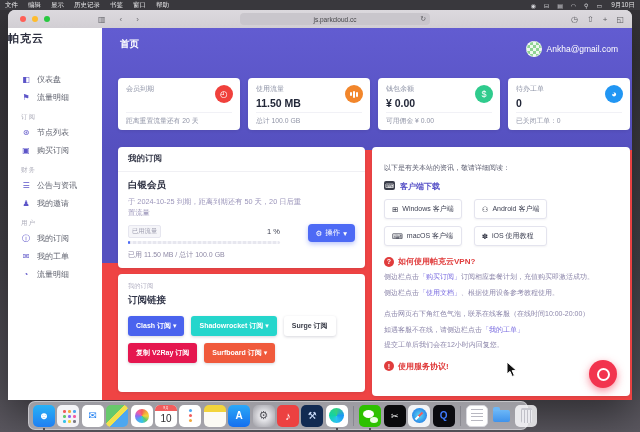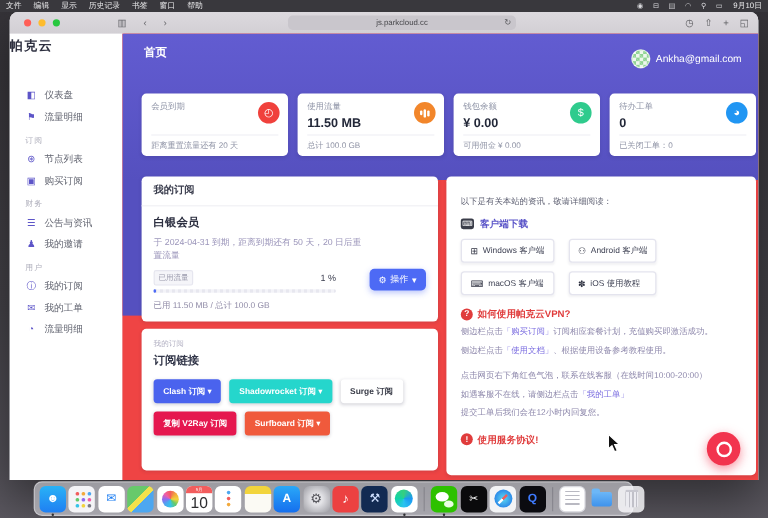--- a/index.html
+++ b/index.html
@@ -78,21 +78,21 @@
   .lbtn{border:none;border-radius:3px;padding:5px 8px;font-size:7px;font-weight:bold;cursor:pointer;
         box-shadow:0 1px 3px rgba(30,30,60,.18);font-family:inherit;white-space:nowrap;}
   .ann-card{left:270px;top:119px;width:258px;height:249px;padding:8px 12px;overflow:hidden;}
   .ann-title{display:flex;align-items:center;justify-content:center;gap:5px;
              font-size:11px;font-weight:bold;color:#3c3f52;margin-top:2px;}
   .badge{display:inline-flex;align-items:center;justify-content:center;border-radius:2px;color:#fff;}
   .badge.amber{width:13px;height:11px;background:#f2a33c;font-size:7px;}
   .badge.dark{width:11px;height:9px;background:#3a3d49;font-size:6px;}
   .badge.red{width:10px;height:10px;background:#e03c3c;font-size:7px;font-weight:bold;border-radius:5px;}
   .ann-intro{margin-top:8px;font-size:7px;color:#5f6173;}
-  .dl-row{margin-top:8px;display:flex;align-items:center;gap:5px;font-size:8px;font-weight:bold;color:#5a54c8;}
+  .dl-row{margin-top:8px;display:flex;gap:5px;font-size:8px;font-weight:bold;color:#5a54c8;}
   .chips{margin-top:7px;display:grid;grid-template-columns:max-content max-content;gap:7px 12px;}
   .chip{display:flex;align-items:center;gap:4px;border:1px solid #e4e4ee;border-radius:3px;
         background:#fff;padding:4px 7px;font-size:7px;color:#3f4254;cursor:pointer;
         box-shadow:0 1px 2px rgba(30,30,60,.06);font-family:inherit;}
   .chip .ci{font-size:7.5px;color:#2e3140;}
   .ann-sec{margin-top:10px;}
   .ann-sec .sh{display:flex;align-items:center;gap:4px;font-size:8px;font-weight:bold;color:#e03c3c;}
   .ann-sec .ln{margin-top:4px;font-size:7px;line-height:11.5px;color:#8d87ab;}
   .ann-sec .lnk{color:#7a6ce0;}
   .chat{position:absolute;right:15px;bottom:12px;width:28px;height:28px;border-radius:50%;
@@ -113,21 +113,21 @@
   .dots9{width:2.6px;height:2.6px;border-radius:50%;background:#f25d5d;
      box-shadow:5px 0 0 #f2a93c,10px 0 0 #4da7f0,0 5px 0 #63c96b,5px 5px 0 #8f6af0,10px 5px 0 #f25da5,
                 0 10px 0 #36c3e8,5px 10px 0 #f2d43c,10px 10px 0 #7a7a85;margin:-8px 0 0 -8px;}
   .t-mail{background:#fff;color:#1f7ff2;font-size:10px;}
   .t-maps{background:linear-gradient(135deg,#67c96b 0 42%,#f2e14c 42% 58%,#4da7f0 58% 100%);}
   .t-photos{background:#fff;}
   .pin{width:14px;height:14px;border-radius:50%;
        background:conic-gradient(#f25d5d,#f2a93c,#f2d43c,#63c96b,#36c3e8,#4da7f0,#8f6af0,#f25da5,#f25d5d);}
   .t-calendar{background:#fff;flex-direction:column;}
   .cal-top{width:100%;height:6px;background:#f25d5d;color:#fff;font-size:3.5px;display:flex;align-items:center;justify-content:center;}
-  .cal-day{flex:1;display:flex;align-items:center;justify-content:center;font-size:13px;color:#2d2d30;width:100%;}
+  .cal-day{flex:1;display:flex;align-items:center;justify-content:center;font-size:10px;color:#2d2d30;width:100%;}
   .t-reminders{background:#fff;}
   .dots3{width:3px;height:3px;border-radius:50%;background:#4da7f0;
      box-shadow:0 5px 0 #f25d5d,0 10px 0 #f2a93c;margin-top:-10px;}
   .t-notes{background:linear-gradient(180deg,#f2d43c 0 30%,#fbfaf4 30% 100%);}
   .t-appstore{background:linear-gradient(180deg,#2aa8f8,#156fee);color:#fff;font-size:10px;font-weight:bold;}
   .t-settings{background:radial-gradient(circle,#e3e3e7 30%,#9a9aa1);color:#55555c;font-size:11px;}
   .t-music{background:#ec4141;color:#fff;font-size:11px;}
   .t-xcode{background:#122a52;color:#cfe0ff;font-size:10px;}
   .t-edge{background:#fff;}
   .swirl{width:15px;height:15px;border-radius:50%;
@@ -264,21 +264,21 @@
           <div class="s-value">0</div>
           <div class="s-icon" style="background: rgb(33, 150, 243);">◕</div>
           <div class="s-sub">已关闭工单：0</div>
         </div>
       </div>
 
     <div class="card sub-card">
       <div class="card-h">我的订阅</div>
       <div class="sub-body">
         <div class="plan">白银会员</div>
-        <div class="plan-desc">于 2024-04-31 到期，距离到期还有 50 天，20 日后重置流量</div>
+        <div class="plan-desc">于 2024-10-25 到期，距离到期还有 50 天，20 日后重置流量</div>
         <button class="action-btn">
           <span>⚙</span>
           <span>操作</span>
           <span>▾</span>
         </button>
         <div class="prog-row">
           <span class="prog-badge">已用流量</span>
           <span class="prog-pct">1 %</span>
         </div>
         <div class="prog-bar">

